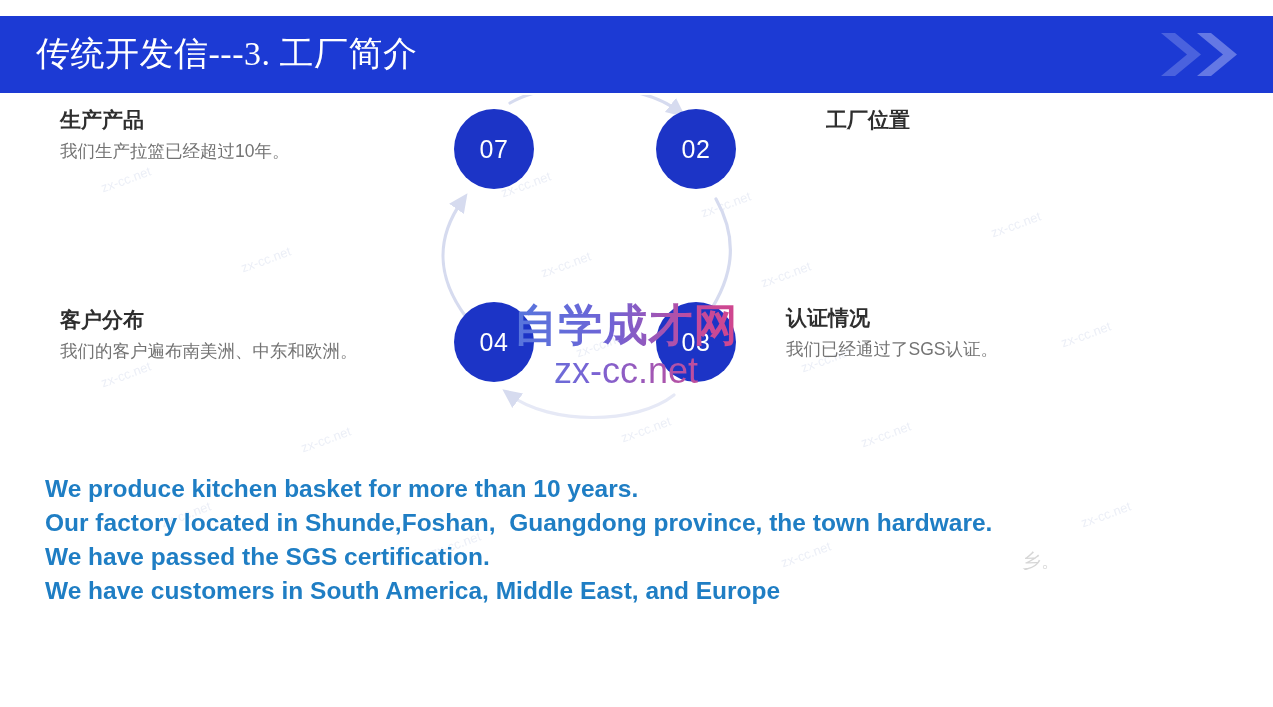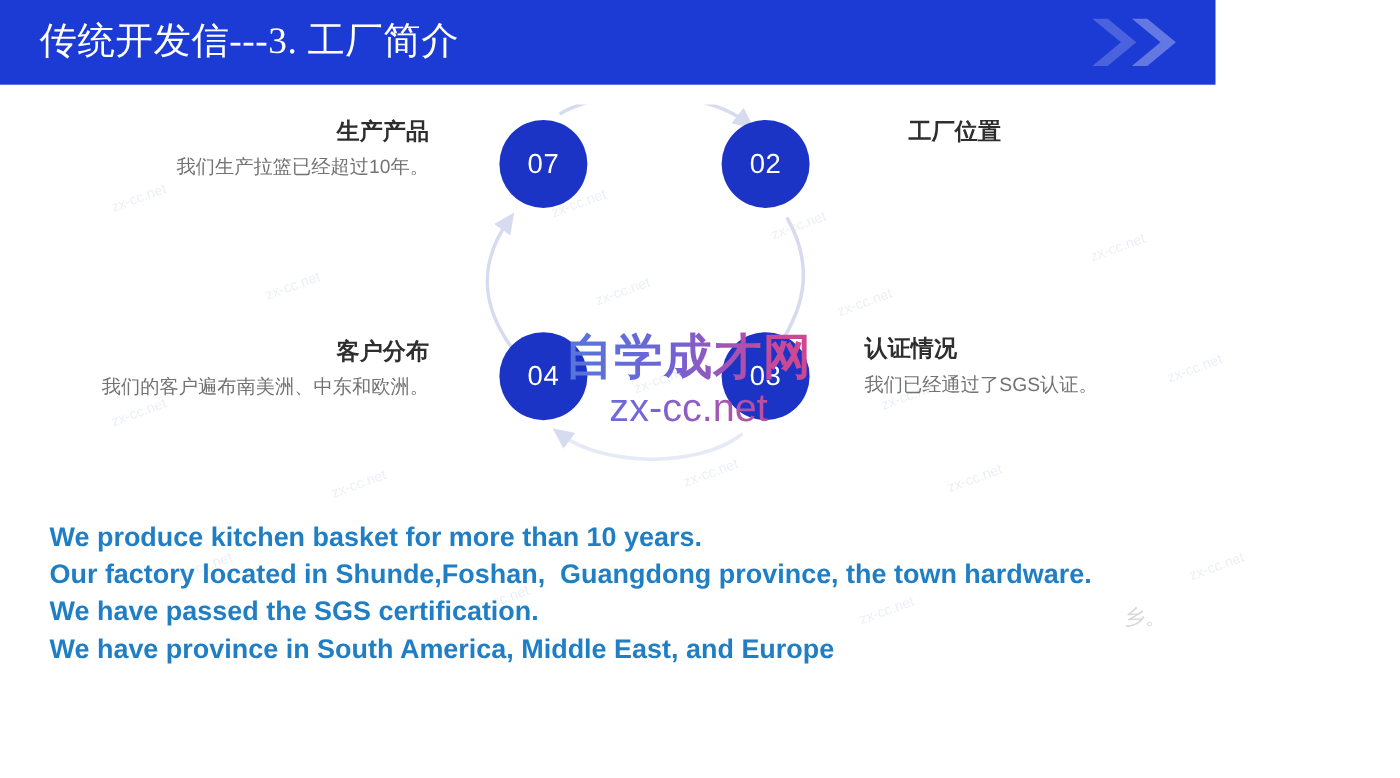--- a/index.html
+++ b/index.html
@@ -19,22 +19,22 @@
   #slide {
     position: absolute;
     inset: 0;
     background: #ffffff;
   }
 
   
   #header-bar {
     position: absolute;
     left: 0;
-    top: 0;
-    width: 1105px;
+    top: 16px;
+    width: 1273px;
     height: 77px;
     background: #1c3ad4;
     overflow: hidden;
   }
   #header-title {
     position: absolute;
     left: 36px;
     top: 12px;
     font-family: "Liberation Serif", "DejaVu Serif", serif;
     font-size: 34px;
@@ -113,21 +113,21 @@
     font-weight: bold;
     color: #2e2e2e;
     line-height: 30px;
     white-space: nowrap;
   }
   .quad-body {
     font-size: 17.5px;
     color: #737373;
     line-height: 32px;
   }
-  .quad-left  { text-align: right; }
+  .quad-left  { }
   .quad-right { text-align: left; }
 
   #quad-01 { left: 60px;  top: 105px; width: 330px; }
   #quad-02 { left: 786px; top: 105px; width: 260px; margin-left: 40px; }
   #quad-04 { left: 60px;  top: 305px; width: 330px; }
   #quad-03 { left: 786px; top: 303px; width: 310px; }
 
   
   #center-watermark {
     position: absolute;
@@ -278,16 +278,16 @@
     <div id="center-wm-cn">自学成才网</div>
     <div id="center-wm-url">zx-cc.net</div>
   </div>
 
   <div id="ghost-artifact">乡。</div>
 
   <div id="english-block">
     <div class="eng-line">We produce kitchen basket for more than 10 years.</div>
     <div class="eng-line">Our factory located in Shunde,Foshan,  Guangdong province, the town hardware.</div>
     <div class="eng-line">We have passed the SGS certification.</div>
-    <div class="eng-line">We have province in South America, Middle East, and Europe</div>
+    <div class="eng-line">We have customers in South America, Middle East, and Europe</div>
   </div>
 
 </div>
 
 </body></html>

